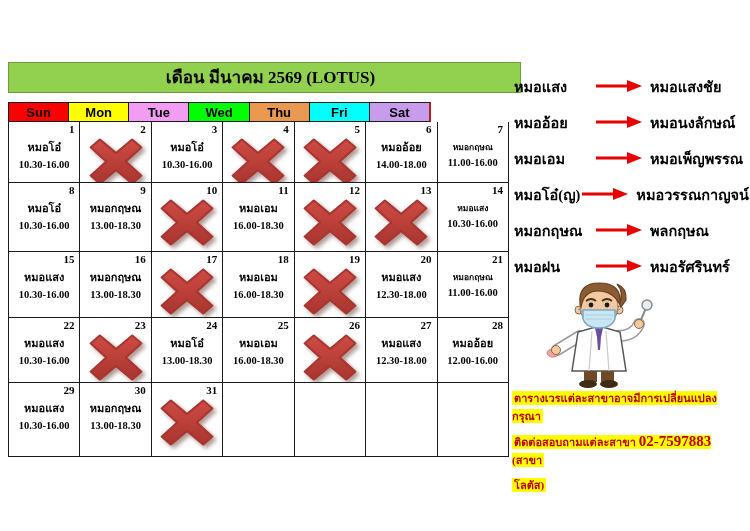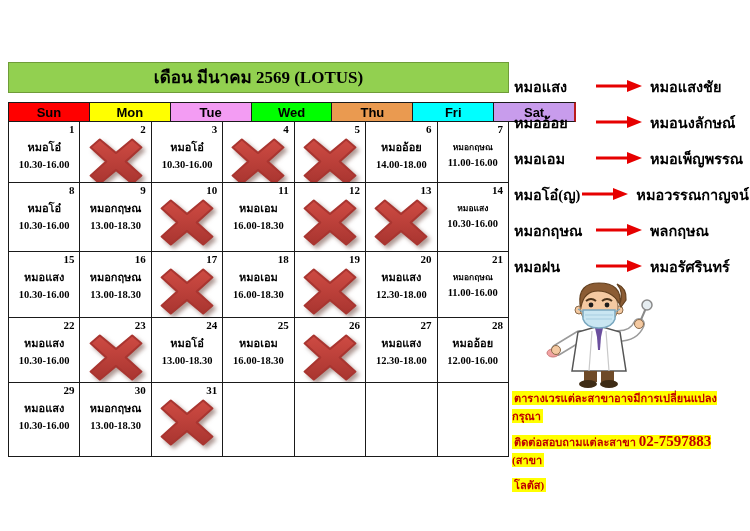--- a/index.html
+++ b/index.html
@@ -2,24 +2,24 @@
 <html><head>
 <meta charset="utf-8">
 <style>
   html,body{margin:0;padding:0;background:#fff;}
   #page{position:relative;width:750px;height:531px;background:#ffffff;overflow:hidden;
         font-family:"Liberation Serif","DejaVu Serif",serif;color:#000;}
 
   
   .title-bar{position:absolute;left:8px;top:62px;width:499px;height:29px;
              background:#92D050;border:1px solid #6f9c38;
-             text-align:center;line-height:29px;font-size:17px;font-weight:bold;}
+             text-align:center;line-height:29px;font-size:17px;font-weight:bold;padding-left:12px;}
 
   
-  .weekday-row{position:absolute;left:8px;top:102px;width:568px;height:20px;display:flex;}
+  .weekday-row{position:absolute;left:8px;top:102px;width:423px;height:20px;display:flex;}
   .wd{flex:1;border:1px solid #1a1a1a;border-right:none;text-align:center;
       font-family:"Liberation Sans","DejaVu Sans",sans-serif;
       font-weight:bold;font-size:13px;line-height:19px;}
   .wd:last-child{border-right:2px solid #b91c1c;}
 
   .calendar-grid{position:absolute;left:8px;top:122px;width:501px;}
   .week-row{display:flex;width:100%;}
   .cell{flex:1;border-left:1px solid #1a1a1a;border-bottom:1px solid #1a1a1a;
         overflow:hidden;position:relative;}
   .cell:last-child{border-right:1px solid #1a1a1a;}

